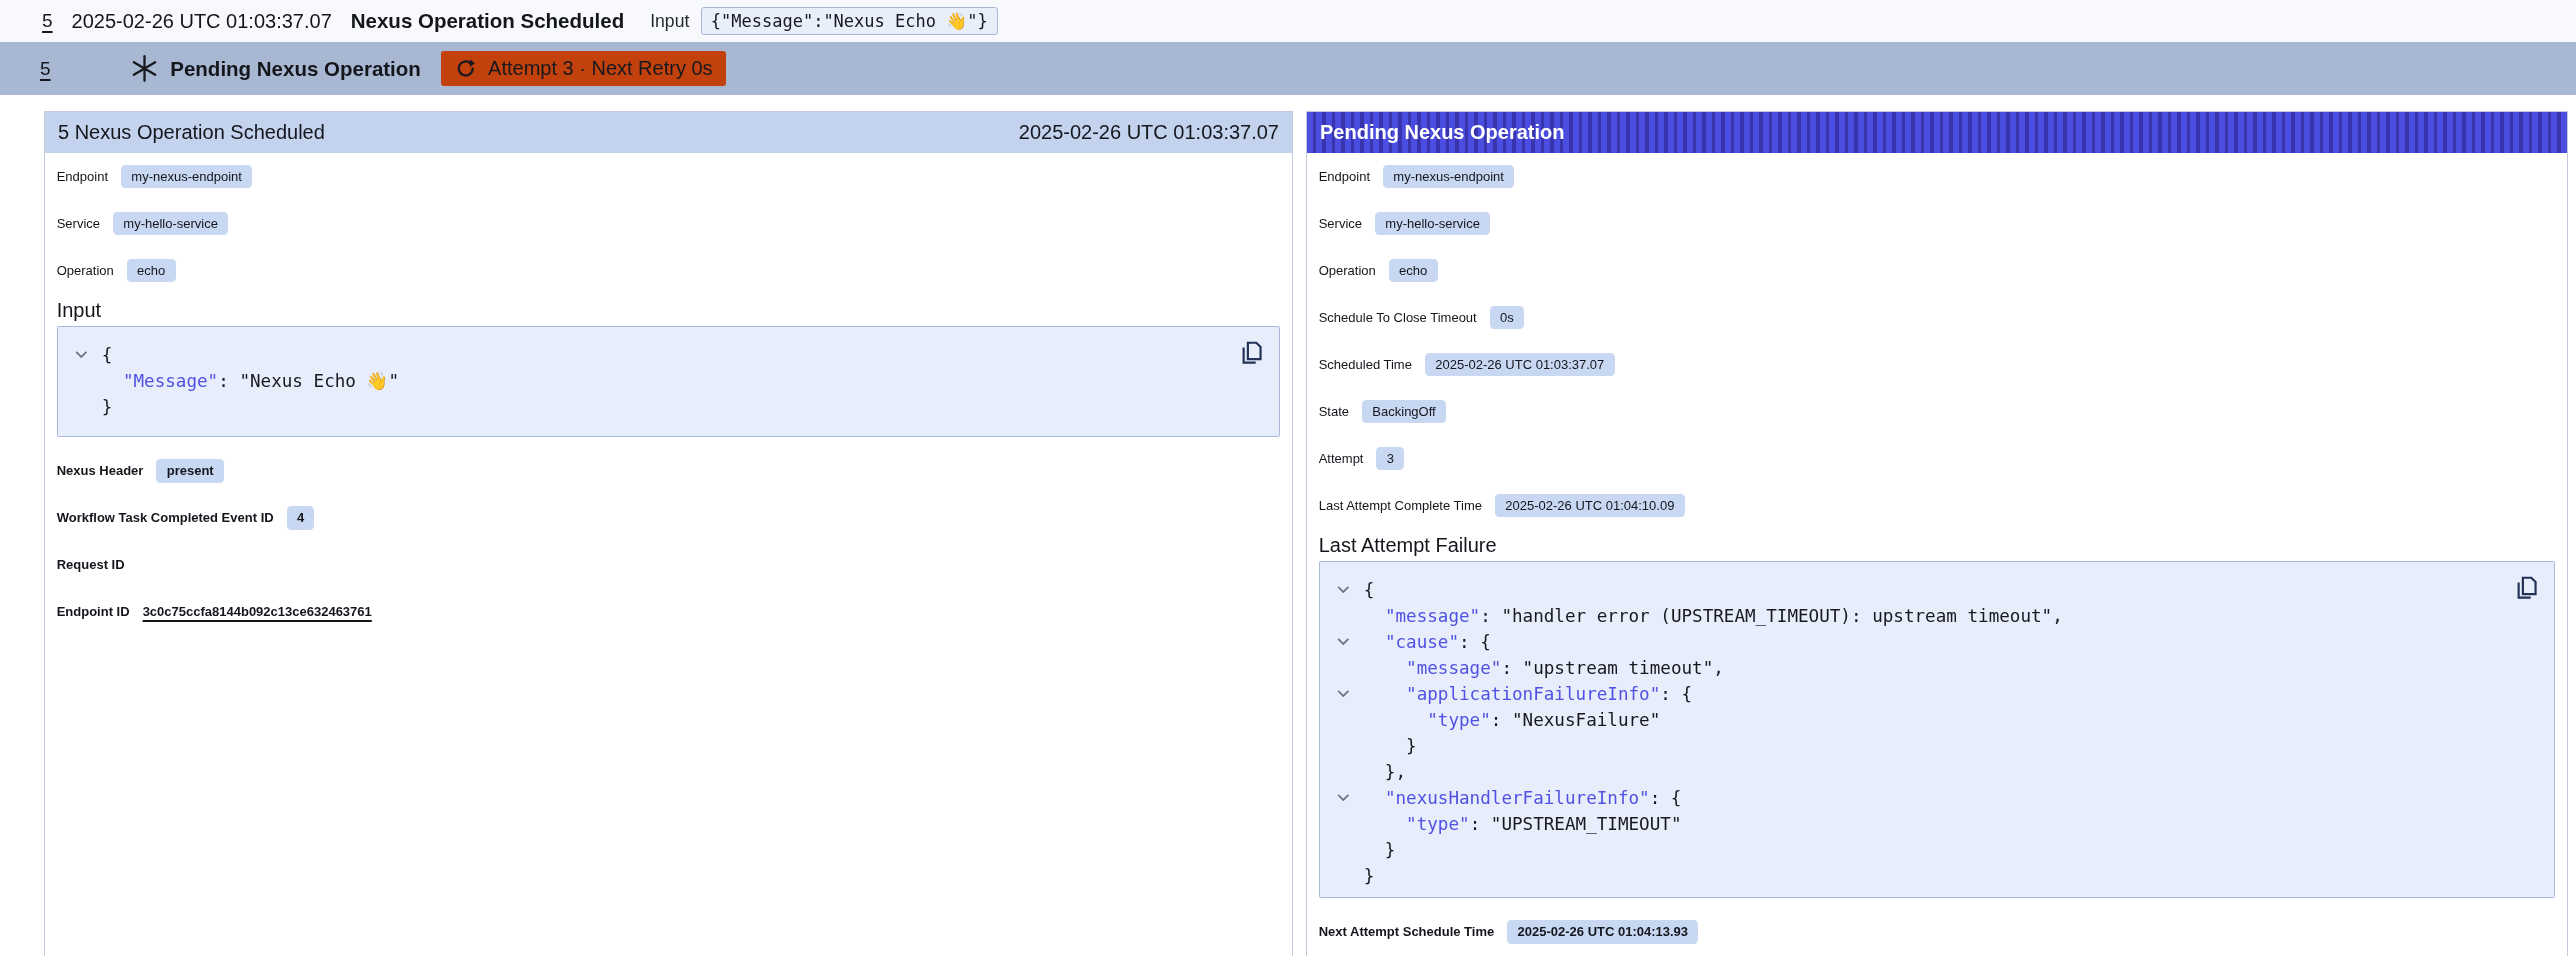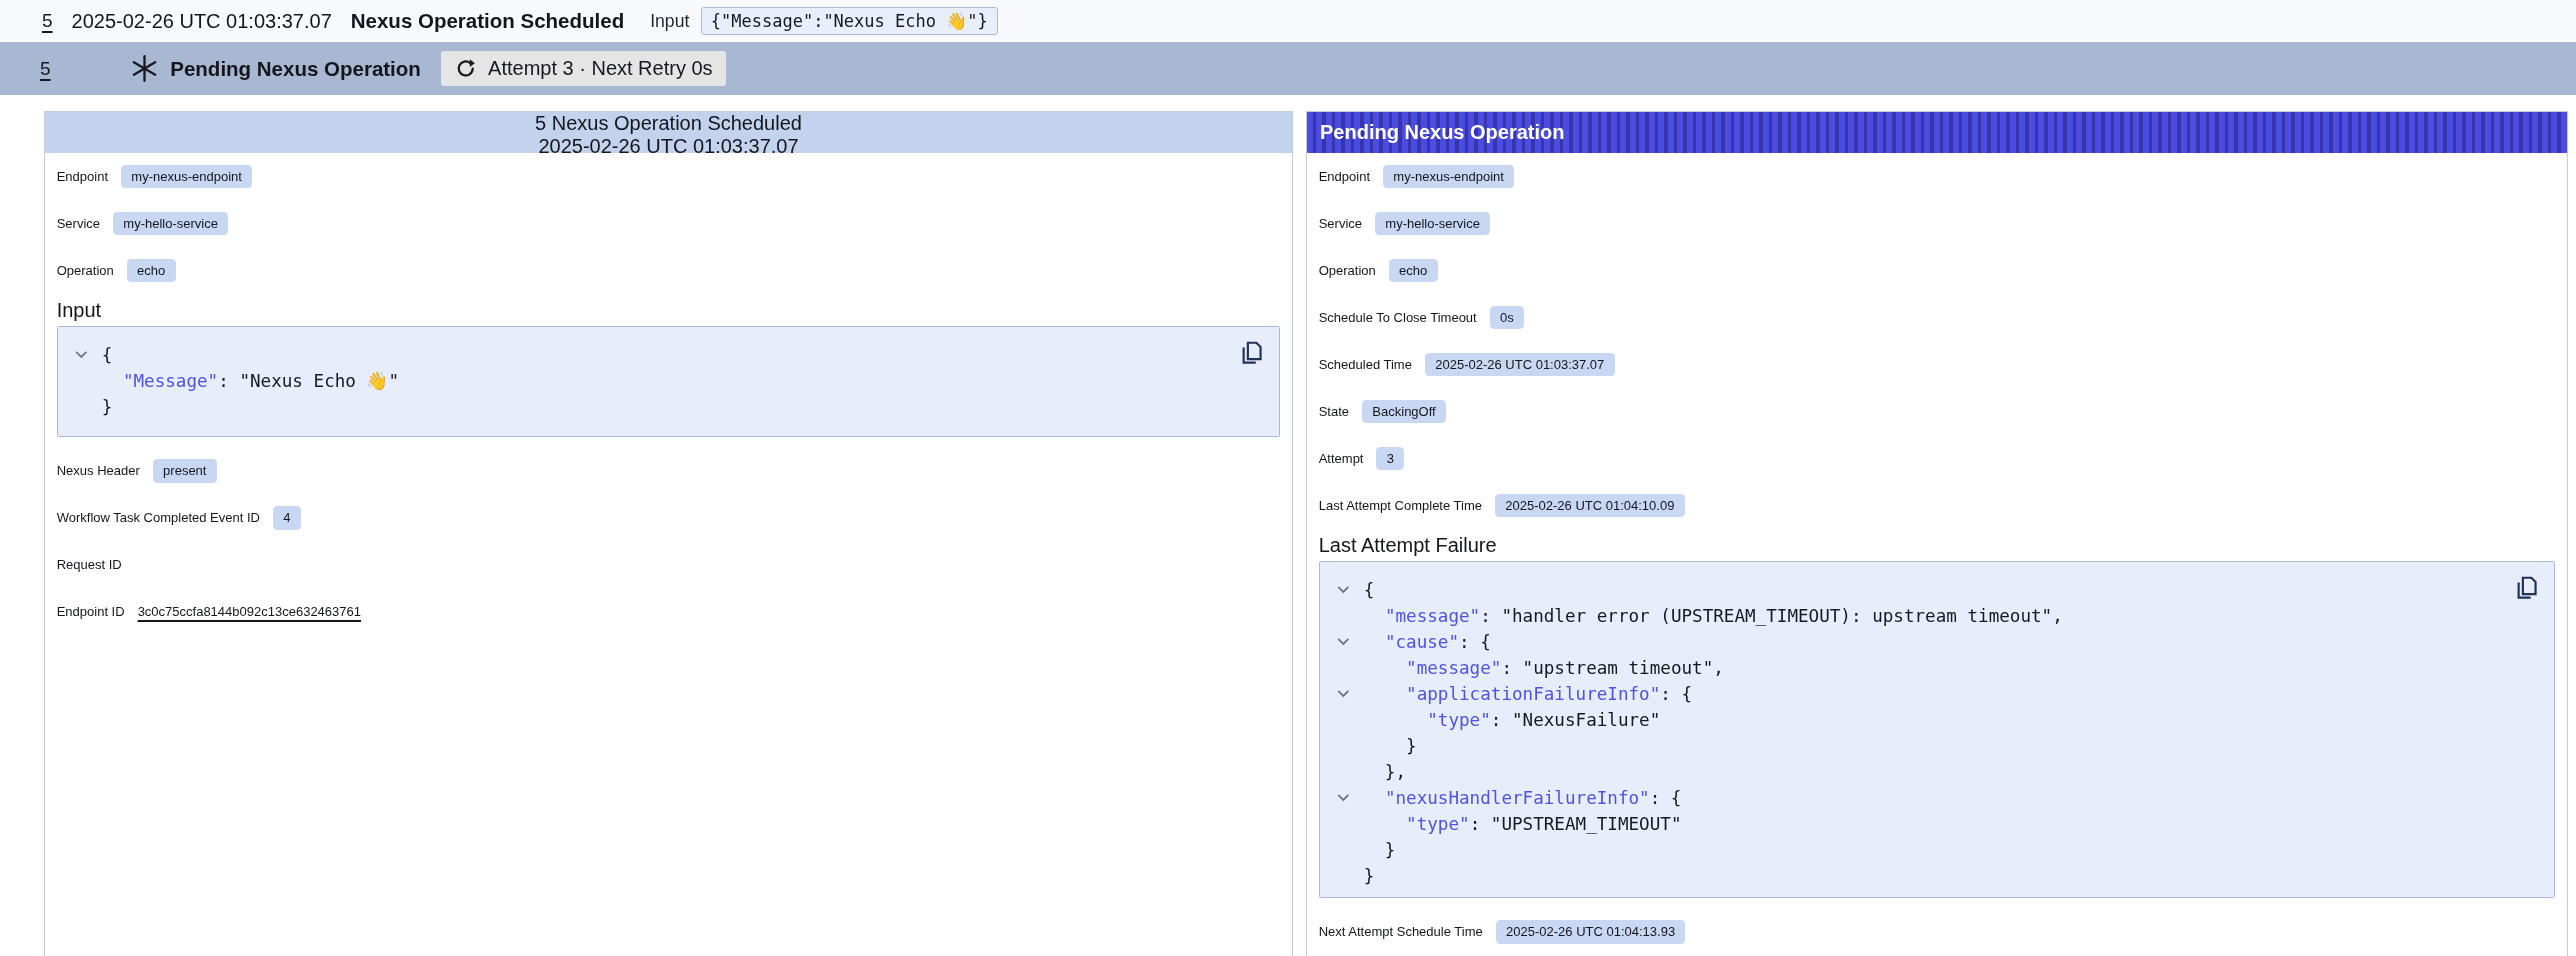--- a/index.html
+++ b/index.html
@@ -27,21 +27,21 @@
   .ev-chip {
     margin-left: 11.7px;
     font-family: "DejaVu Sans Mono", "Liberation Mono", monospace;
     font-size: 17px; background: #e9eefb; border: 1.5px solid #a9b8d8;
     border-radius: 2.9px; padding: 2.9px 8.8px; color: #17191f;
   }
 
   #pending-row .star { margin-left: 79px; width: 29px; height: 29px; flex: none; }
   #pending-row .p-title { margin-left: 11.7px; font-size: 20.5px; font-weight: 700; }
   .attempt-badge {
-    margin-left: 20.5px; background: #e5e5e5; border-radius: 2.9px;
+    margin-left: 20.5px; background: #c2410c; border-radius: 2.9px;
     display: flex; align-items: flex-end; gap: 10.3px;
     padding: 5.9px 13px; font-size: 20px; color: #17191f; cursor: default;
   }
   .attempt-badge svg { width: 23.4px; height: 23.4px; flex: none; }
 
   
   #timeline-gutter { position: absolute; left: 0; top: 0; width: 40px; height: 95px; }
 
   
   .panel {
@@ -49,31 +49,31 @@
     border: 1.5px solid #c2cbdd;
   }
   #left-panel  { left: 44px;  width: 1249px; }
   #right-panel { left: 1306px; width: 1262px; }
 
   .panel-header {
     height: 41px; display: flex; align-items: center;
     padding: 0 13px; font-size: 20px;
   }
   #left-panel .panel-header {
-    background: #c3d3ee; justify-content: space-between; font-weight: 500; flex-direction: column;
+    background: #c3d3ee; justify-content: space-between; font-weight: 500;
   }
   #right-panel .panel-header {
     background: repeating-linear-gradient(90deg, #4a4de0 0 5.9px, #3734ad 5.9px 9.5px);
     color: #ffffff; font-weight: 700;
   }
 
   .panel-body { padding: 0 11.7px; }
 
   .field { height: 47px; display: flex; align-items: center; gap: 13px; font-size: 13px; }
-  .fields-bottom { margin-top: 10.3px; }
+  .fields-bottom { margin-top: 10.3px; font-weight: bold; }
   .fvalue.badge { background: #c8d8f2; border-radius: 4.4px; padding: 4.4px 10.3px; }
   .fvalue.link  { text-decoration: underline; text-underline-offset: 3.7px;
                   text-decoration-thickness: 1.5px; cursor: pointer; }
 
   .sublabel { height: 32px; display: flex; align-items: center; font-size: 20px; }
 
   .codeblock {
     position: relative; background: #e7edfb; border: 1.5px solid #a9b8d8;
     border-radius: 1.5px; padding: 14.6px 16px;
     font-family: "DejaVu Sans Mono", "Liberation Mono", monospace;

